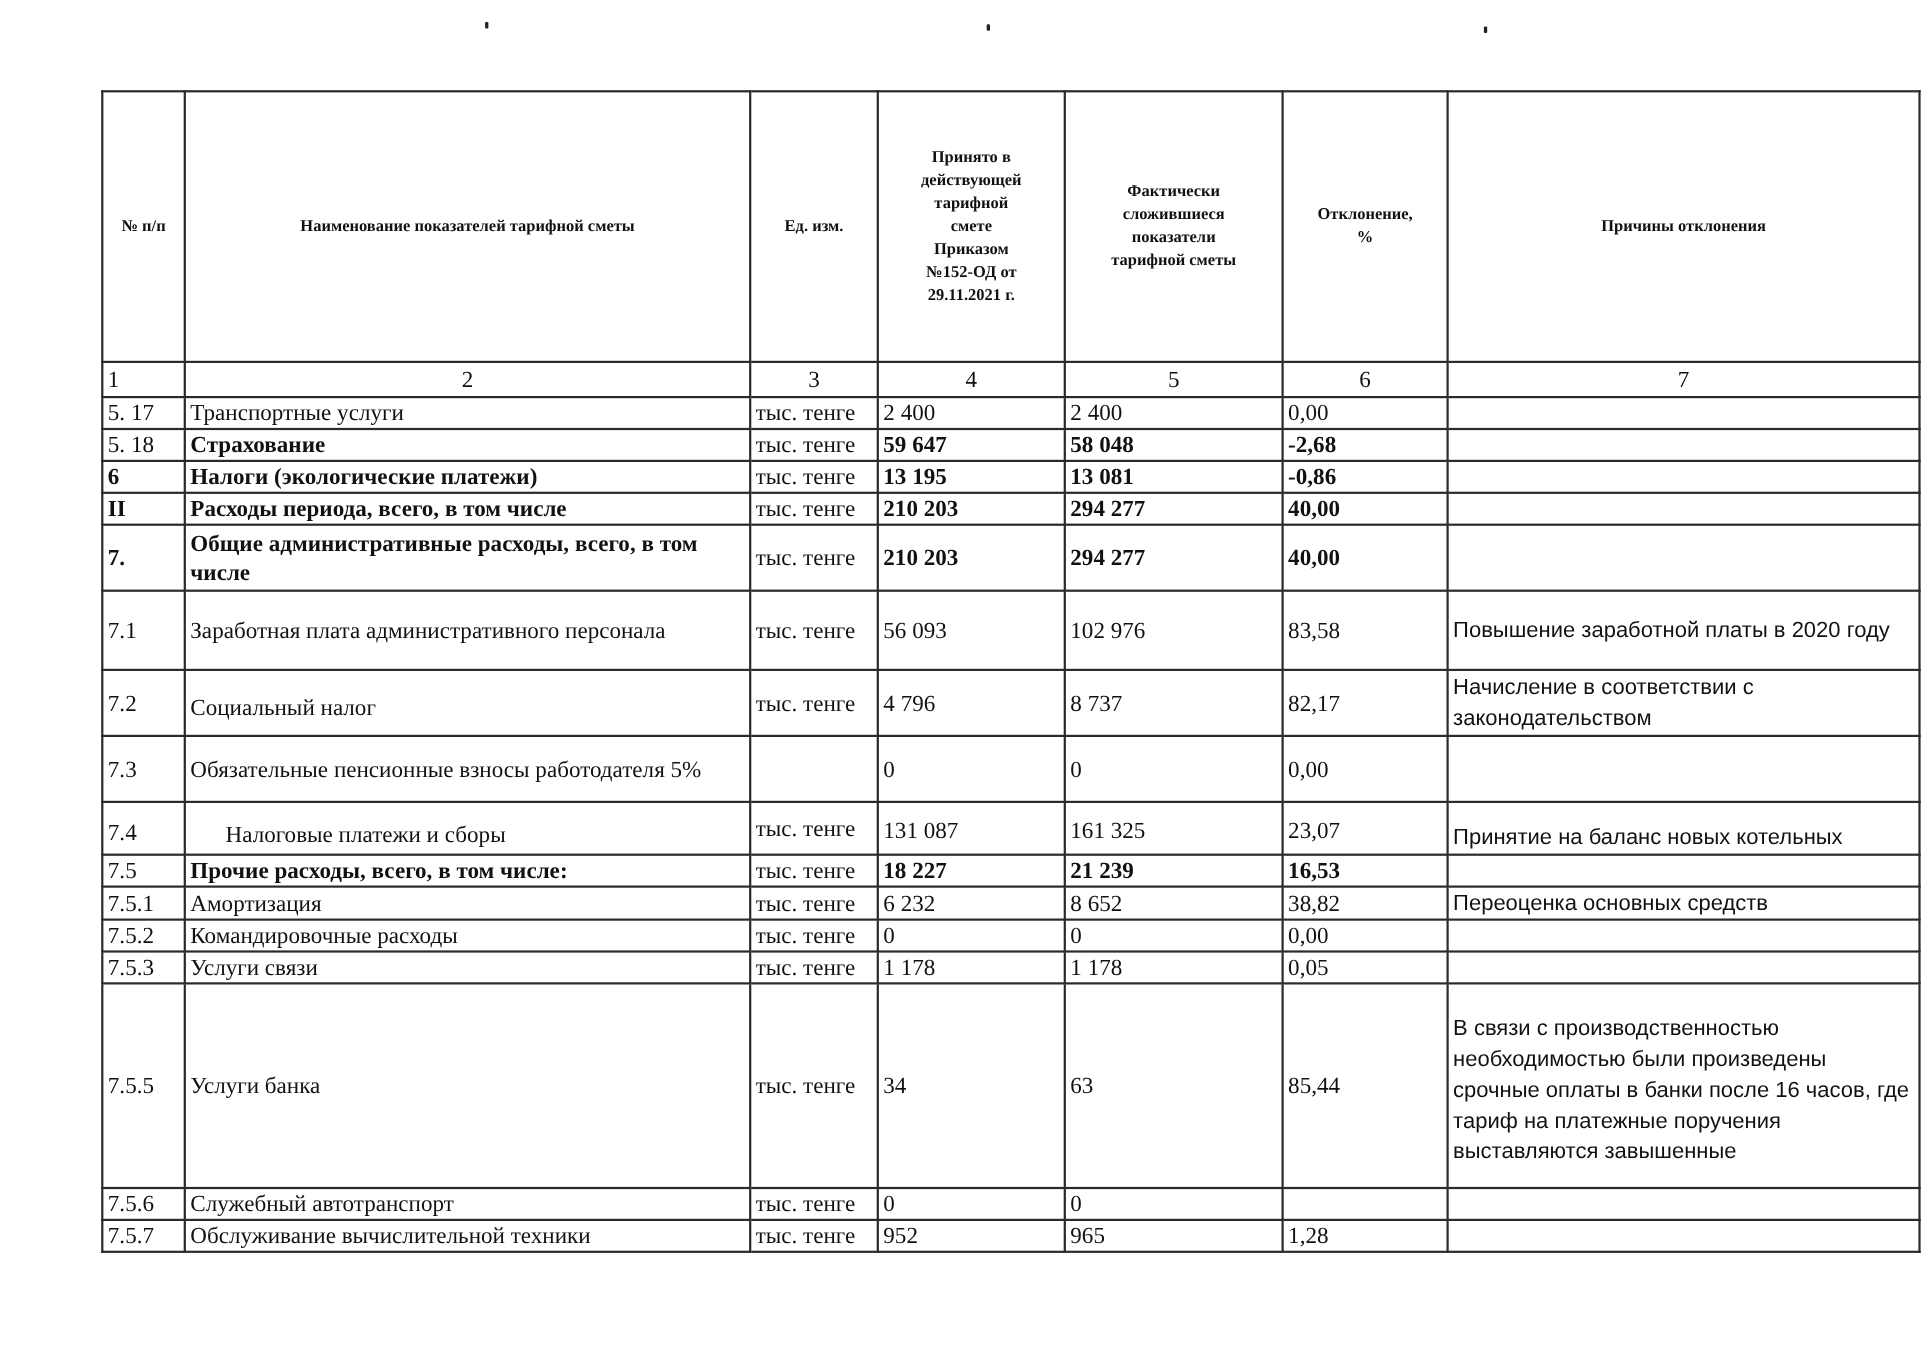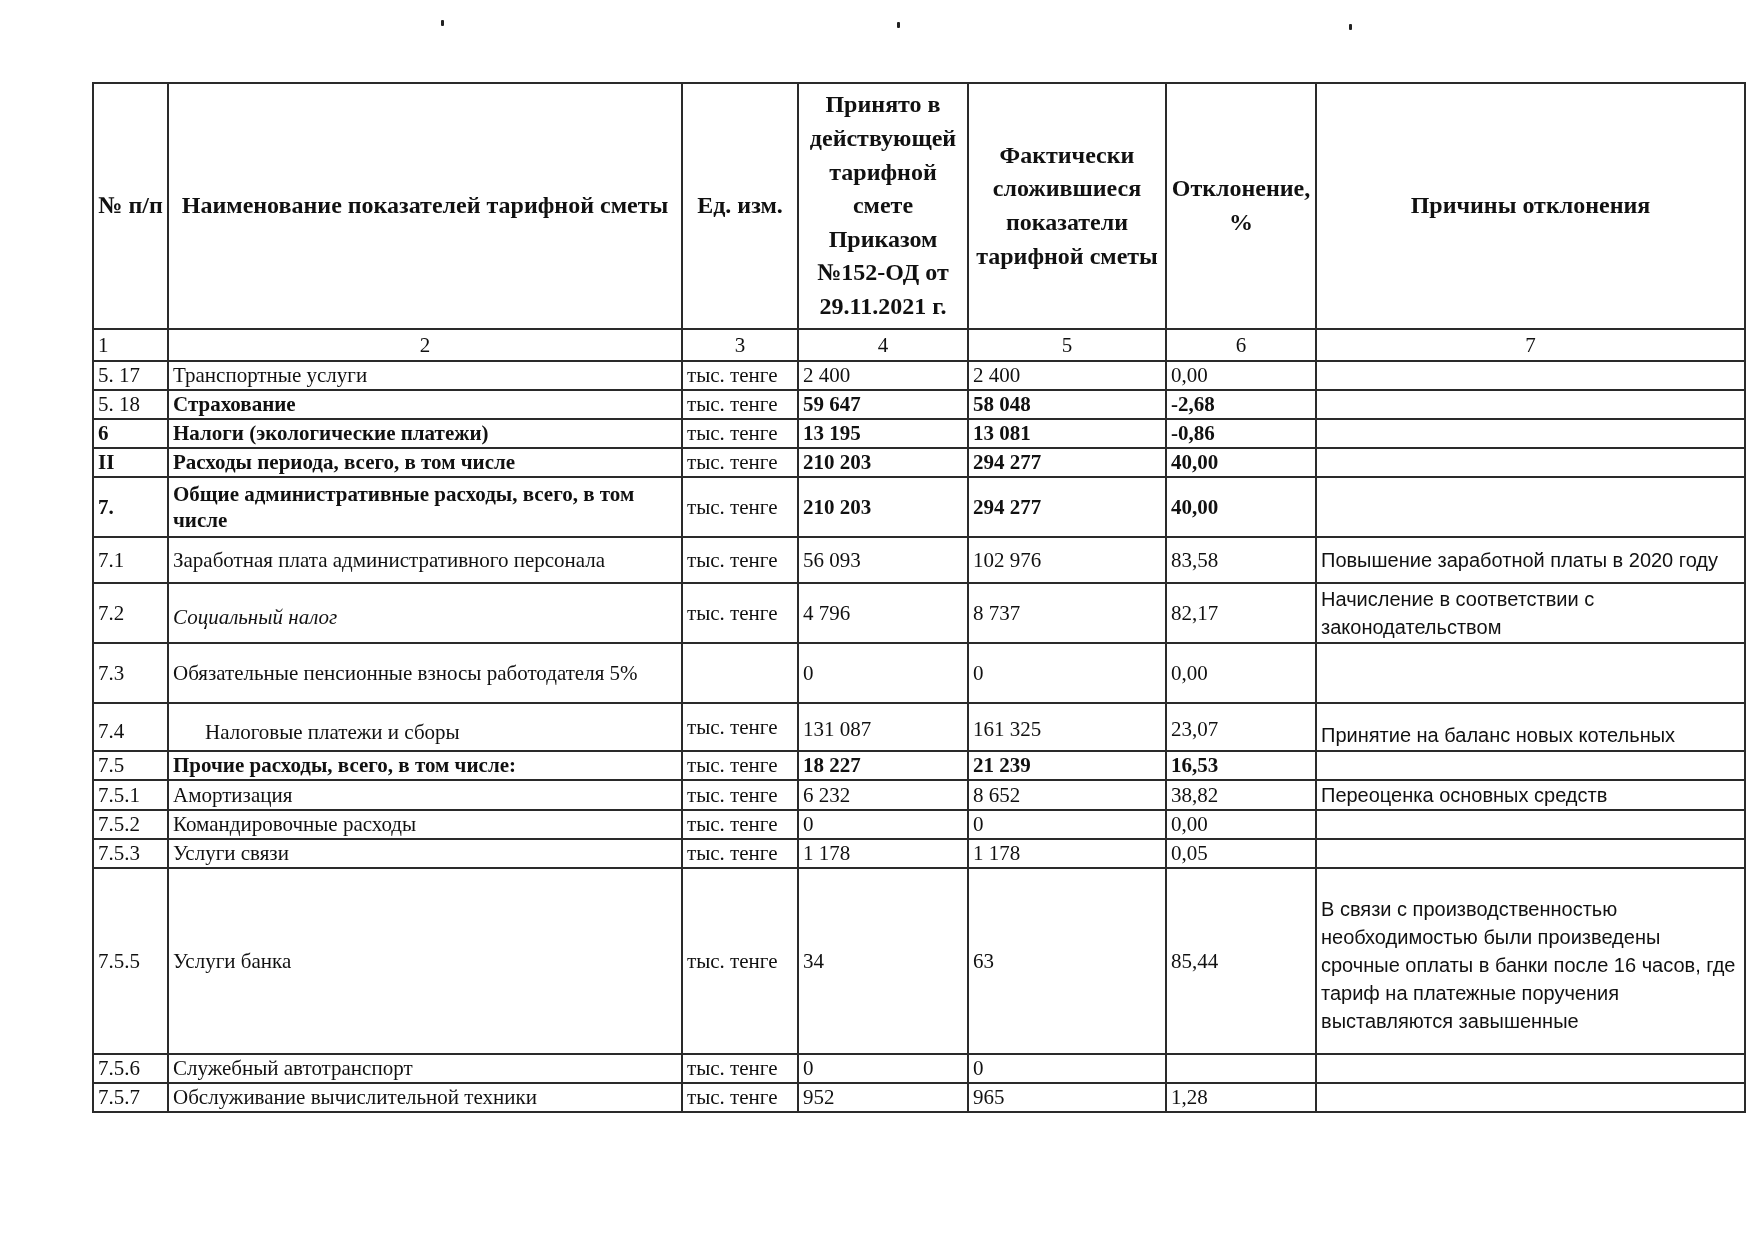--- a/index.html
+++ b/index.html
@@ -37,21 +37,21 @@
   }
   table.estimate td, table.estimate th {
     border: 2px solid #2a2a2a;
     padding: 1px 4px;
     vertical-align: middle;
     overflow: hidden;
   }
   table.estimate th {
     font-weight: bold;
     text-align: center;
-    font-size: 24px;
+    font-size: 15px;
     line-height: 1.4;
   }
   .colnum td {
     text-align: center;
     font-size: 21px;
     padding: 0 4px;
     height: 28px;
   }
   .colnum td.left { text-align: left; }
   td.num { padding-right: 3px; }
@@ -168,33 +168,33 @@
     <tr style="height:60px;">
       <td class="code bold mid">7.</td>
       <td class="name bold">Общие административные расходы, всего,  в том числе</td>
       <td class="unit">тыс. тенге</td>
       <td class="num bold">210 203</td>
       <td class="num bold">294 277</td>
       <td class="num bold">40,00</td>
       <td class="reason"></td>
     </tr>
 
-    <tr style="height:46px;">
+    <tr style="height:72px;">
       <td class="code">7.1</td>
       <td class="name mid">Заработная плата административного персонала</td>
       <td class="unit">тыс. тенге</td>
       <td class="num">56 093</td>
       <td class="num">102 976</td>
       <td class="num">83,58</td>
       <td class="reason"> Повышение заработной платы в 2020 году</td>
     </tr>
 
     <tr style="height:60px;">
       <td class="code">7.2</td>
-      <td class="name" style="padding-top:10px;font-style:italic;">Социальный налог</td>
+      <td class="name" style="padding-top:10px;">Социальный налог</td>
       <td class="unit">тыс. тенге</td>
       <td class="num">4 796</td>
       <td class="num">8 737</td>
       <td class="num">82,17</td>
       <td class="reason"> Начисление в соответствии с законодательством</td>
     </tr>
 
     <tr style="height:60px;">
       <td class="code mid">7.3</td>
       <td class="name">Обязательные пенсионные взносы работодателя 5%</td>

